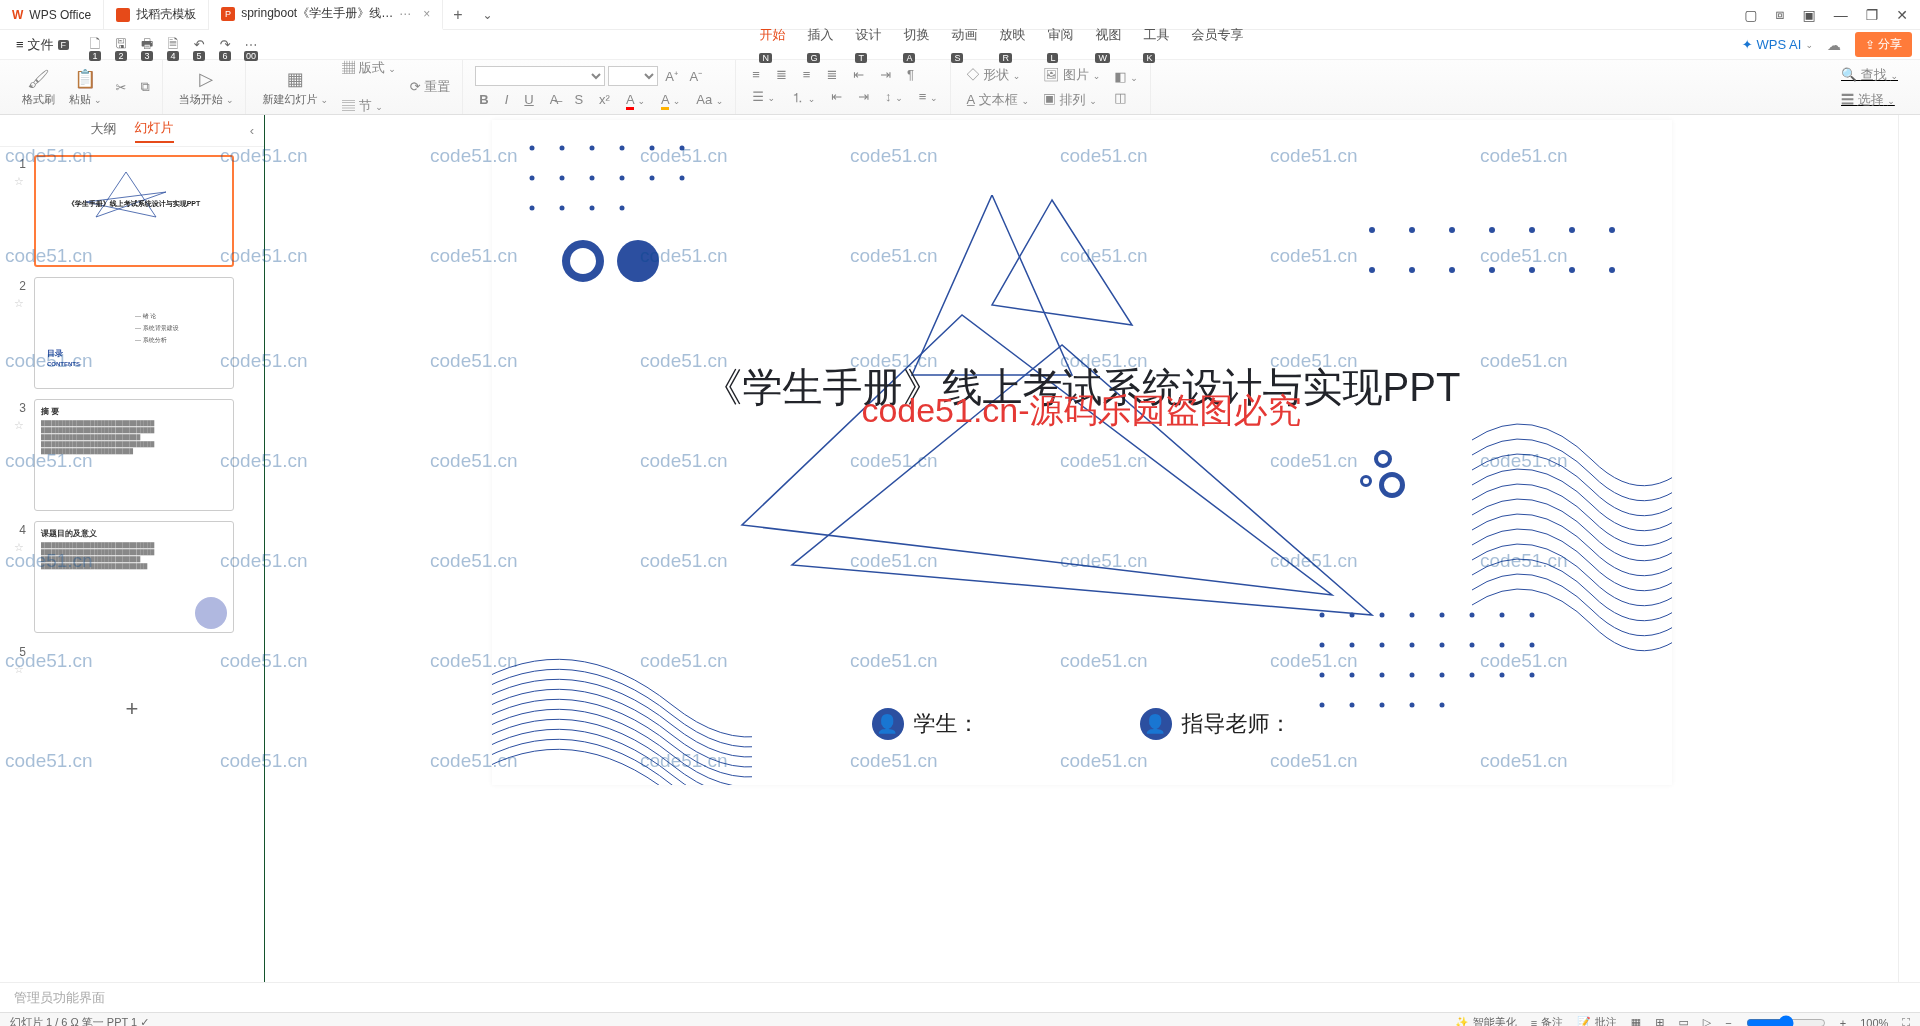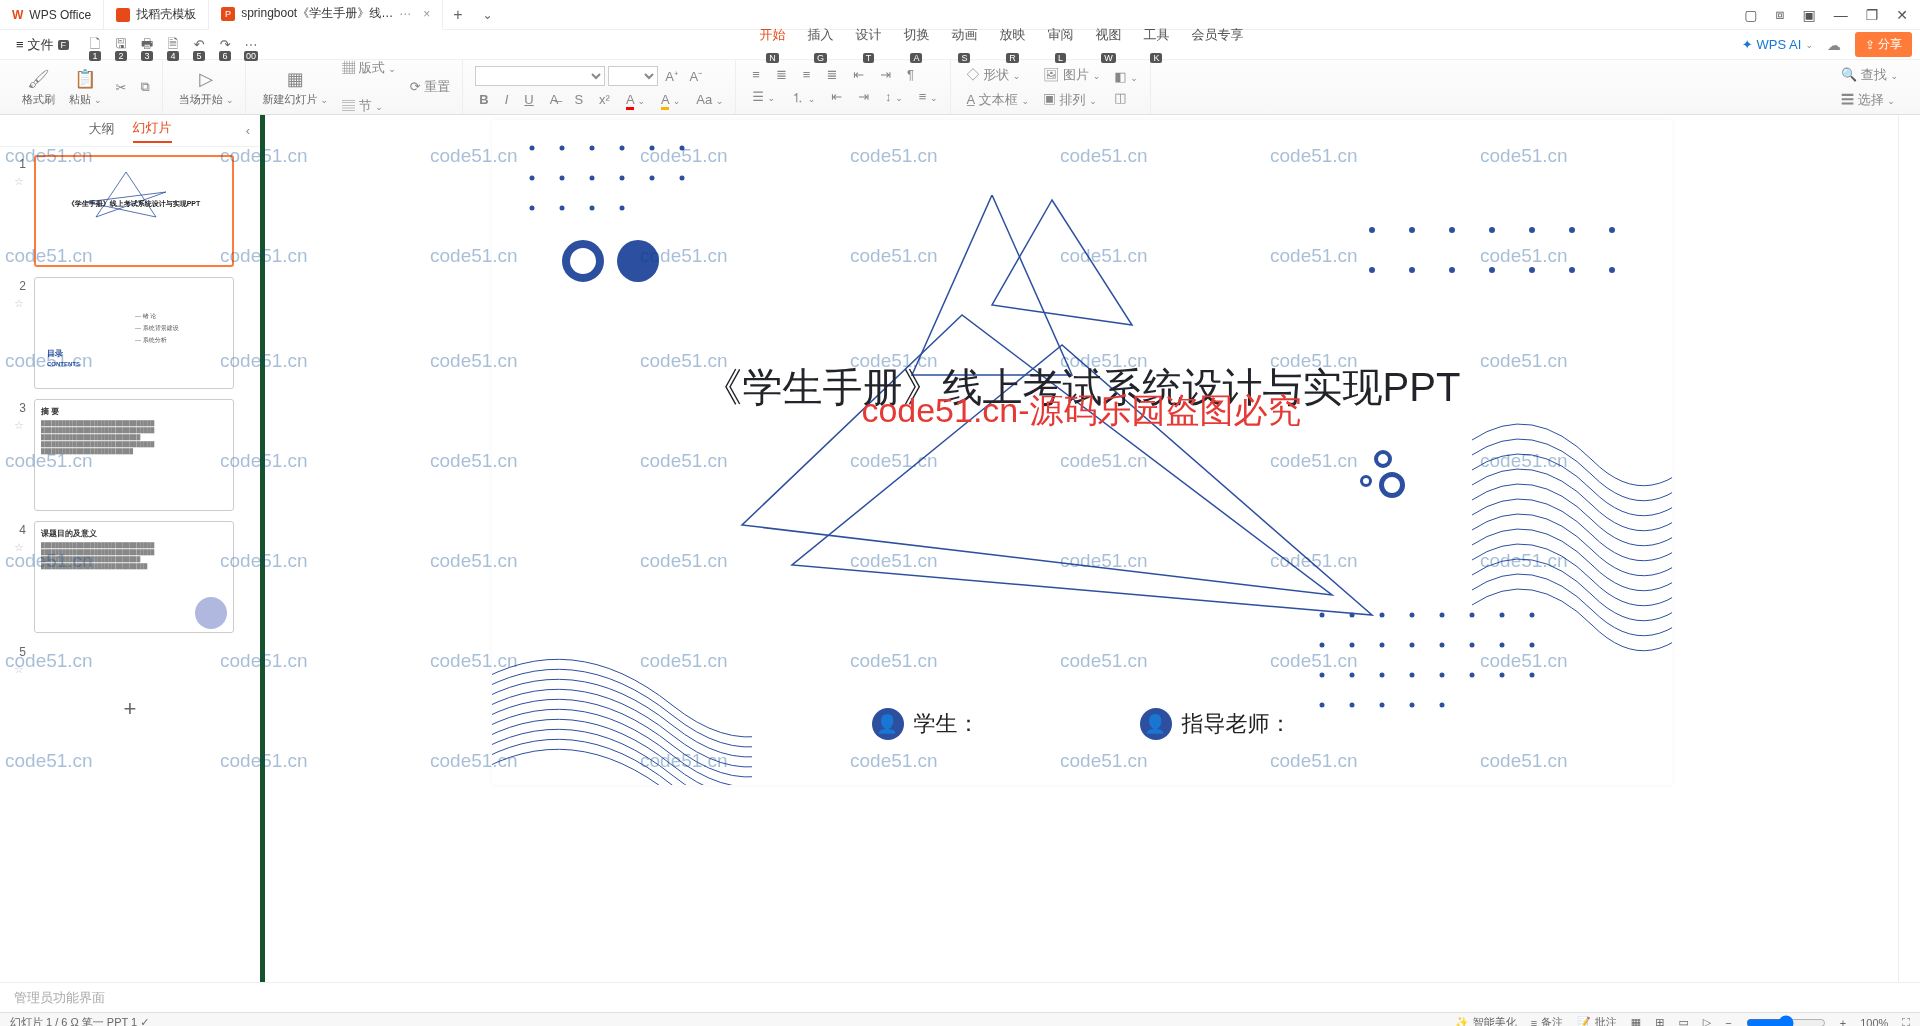--- a/index.html
+++ b/index.html
@@ -19,41 +19,41 @@
 .win-controls { display: flex; gap: 18px; padding-right: 12px; align-items: center; }
 .win-controls span { color: #555; font-size: 14px; cursor: pointer; }
 
 
 .menubar { height: 30px; display: flex; align-items: center; padding: 0 8px; background: #fff; border-bottom: 1px solid #f0f0f0; }
 .file-menu { display: flex; align-items: center; gap: 4px; font-size: 13px; color: #333; padding: 0 8px; }
 .qat { display: flex; gap: 6px; margin-left: 8px; align-items: center; }
 .qat-item { width: 20px; height: 20px; display: flex; align-items: center; justify-content: center; font-size: 13px; color: #666; position: relative; }
 .qat-badge { position: absolute; bottom: -6px; background: #555; color: #fff; font-size: 9px; min-width: 12px; text-align: center; border-radius: 2px; padding: 0 2px; }
 .menubar-center { flex: 1; display: flex; justify-content: center; gap: 18px; }
-.menu-item { display: flex; flex-direction: column; align-items: center; font-size: 13px; color: #555; cursor: pointer; padding: 0 2px; position: relative; gap: 8px; }
+.menu-item { display: flex; flex-direction: column; align-items: flex-start; font-size: 13px; color: #555; cursor: pointer; padding: 0 2px; position: relative; gap: 8px; }
 .menu-item.active { color: #e64a19; }
 .menu-badge { background: #555; color: #fff; font-size: 9px; border-radius: 2px; padding: 0 3px; margin-top: 1px; }
 .menubar-right { display: flex; gap: 14px; align-items: center; }
 .wps-ai { color: #1976d2; font-size: 13px; font-weight: 500; display: flex; align-items: center; gap: 4px;}
 .cloud-icon { color: #888; font-size: 14px; }
 .share-btn { background: #ff7b3a; color: #fff; font-size: 12px; padding: 4px 10px; border-radius: 3px; display: flex; align-items: center; gap: 3px; }
 
 
 .ribbon { height: 55px; background: linear-gradient(#fdfdfd,#f7f7f7); border-bottom: 1px solid #e0e0e0; display: flex; align-items: center; padding: 0 10px; gap: 4px; }
 .ribbon-group { display: flex; align-items: center; gap: 6px; padding: 0 8px; height: 100%; border-right: 1px solid #eee; }
 .ribbon-group:last-child { border-right: none; }
 .ribbon-btn { display: flex; flex-direction: column; align-items: center; font-size: 11px; color: #666; cursor: pointer; padding: 2px 4px; gap: 2px; }
 .ribbon-btn .icon { width: 22px; height: 22px; display: flex; align-items: center; justify-content: center; color: #888; font-size: 18px; }
 .ribbon-btn-small { font-size: 13px; color: #888; padding: 2px 4px; cursor: pointer; }
 .caret { font-size: 9px; color: #888; }
 .ribbon-right { margin-left: auto; display: flex; padding-left: 10px; }
 
 
 .main { display: flex; height: calc(1026px - 30px - 30px - 55px - 24px - 20px); }
-.panel-left { width: 265px; background: #fff; border-right: 5px solid #14532d; display: flex; flex-direction: column; }
+.panel-left { width: 265px; background: #fff; border-right: 1px solid #14532d; display: flex; flex-direction: column; }
 .panel-left-tabs { height: 32px; display: flex; align-items: center; justify-content: center; gap: 18px; font-size: 13px; color: #666; border-bottom: 1px solid #f0f0f0; position: relative; }
 .panel-left-tabs .tab { cursor: pointer; padding-bottom: 4px; }
 .panel-left-tabs .tab.active { color: #e64a19; border-bottom: 2px solid #e64a19; }
 .panel-left-tabs .collapse { position: absolute; right: 10px; color: #888; cursor: pointer; }
 .thumbs { flex: 1; overflow-y: auto; padding: 8px 12px; }
 .thumb-row { display: flex; gap: 8px; margin-bottom: 10px; }
 .thumb-num { width: 14px; font-size: 12px; color: #666; text-align: right; padding-top: 2px; }
 .thumb-star { color: #ccc; font-size: 11px; cursor: pointer; }
 .thumb { width: 200px; height: 112px; border: 1px solid #ccc; border-radius: 3px; background: #fff; position: relative; overflow: hidden; cursor: pointer; font-size: 8px; padding: 6px; }
 .thumb.selected { border: 2px solid #ff7b3a; }
@@ -273,21 +273,21 @@
     <div style="display:flex;flex-direction:column;gap:3px;">
       <div class="ribbon-btn-small">🖼 <span>图片</span> <span class="caret">⌄</span></div>
       <div class="ribbon-btn-small">▣ <span>排列</span> <span class="caret">⌄</span></div>
     </div>
     <div style="display:flex;flex-direction:column;gap:2px;">
       <span class="ribbon-btn-small">◧ <span class="caret">⌄</span></span>
       <span class="ribbon-btn-small">◫</span>
     </div>
   </div>
   <div class="ribbon-group ribbon-right">
-    <div style="display:flex;flex-direction:column;gap:3px;">
+    <div style="display:flex;flex-direction:column;gap:3px;text-decoration:underline;">
       <div class="ribbon-btn-small">🔍 <span>查找</span> <span class="caret">⌄</span></div>
       <div class="ribbon-btn-small">☰ <span>选择</span> <span class="caret">⌄</span></div>
     </div>
   </div>
 </div>
 
 <div class="main">
   <div class="panel-left">
     <div class="panel-left-tabs">
       <span class="tab">大纲</span>

